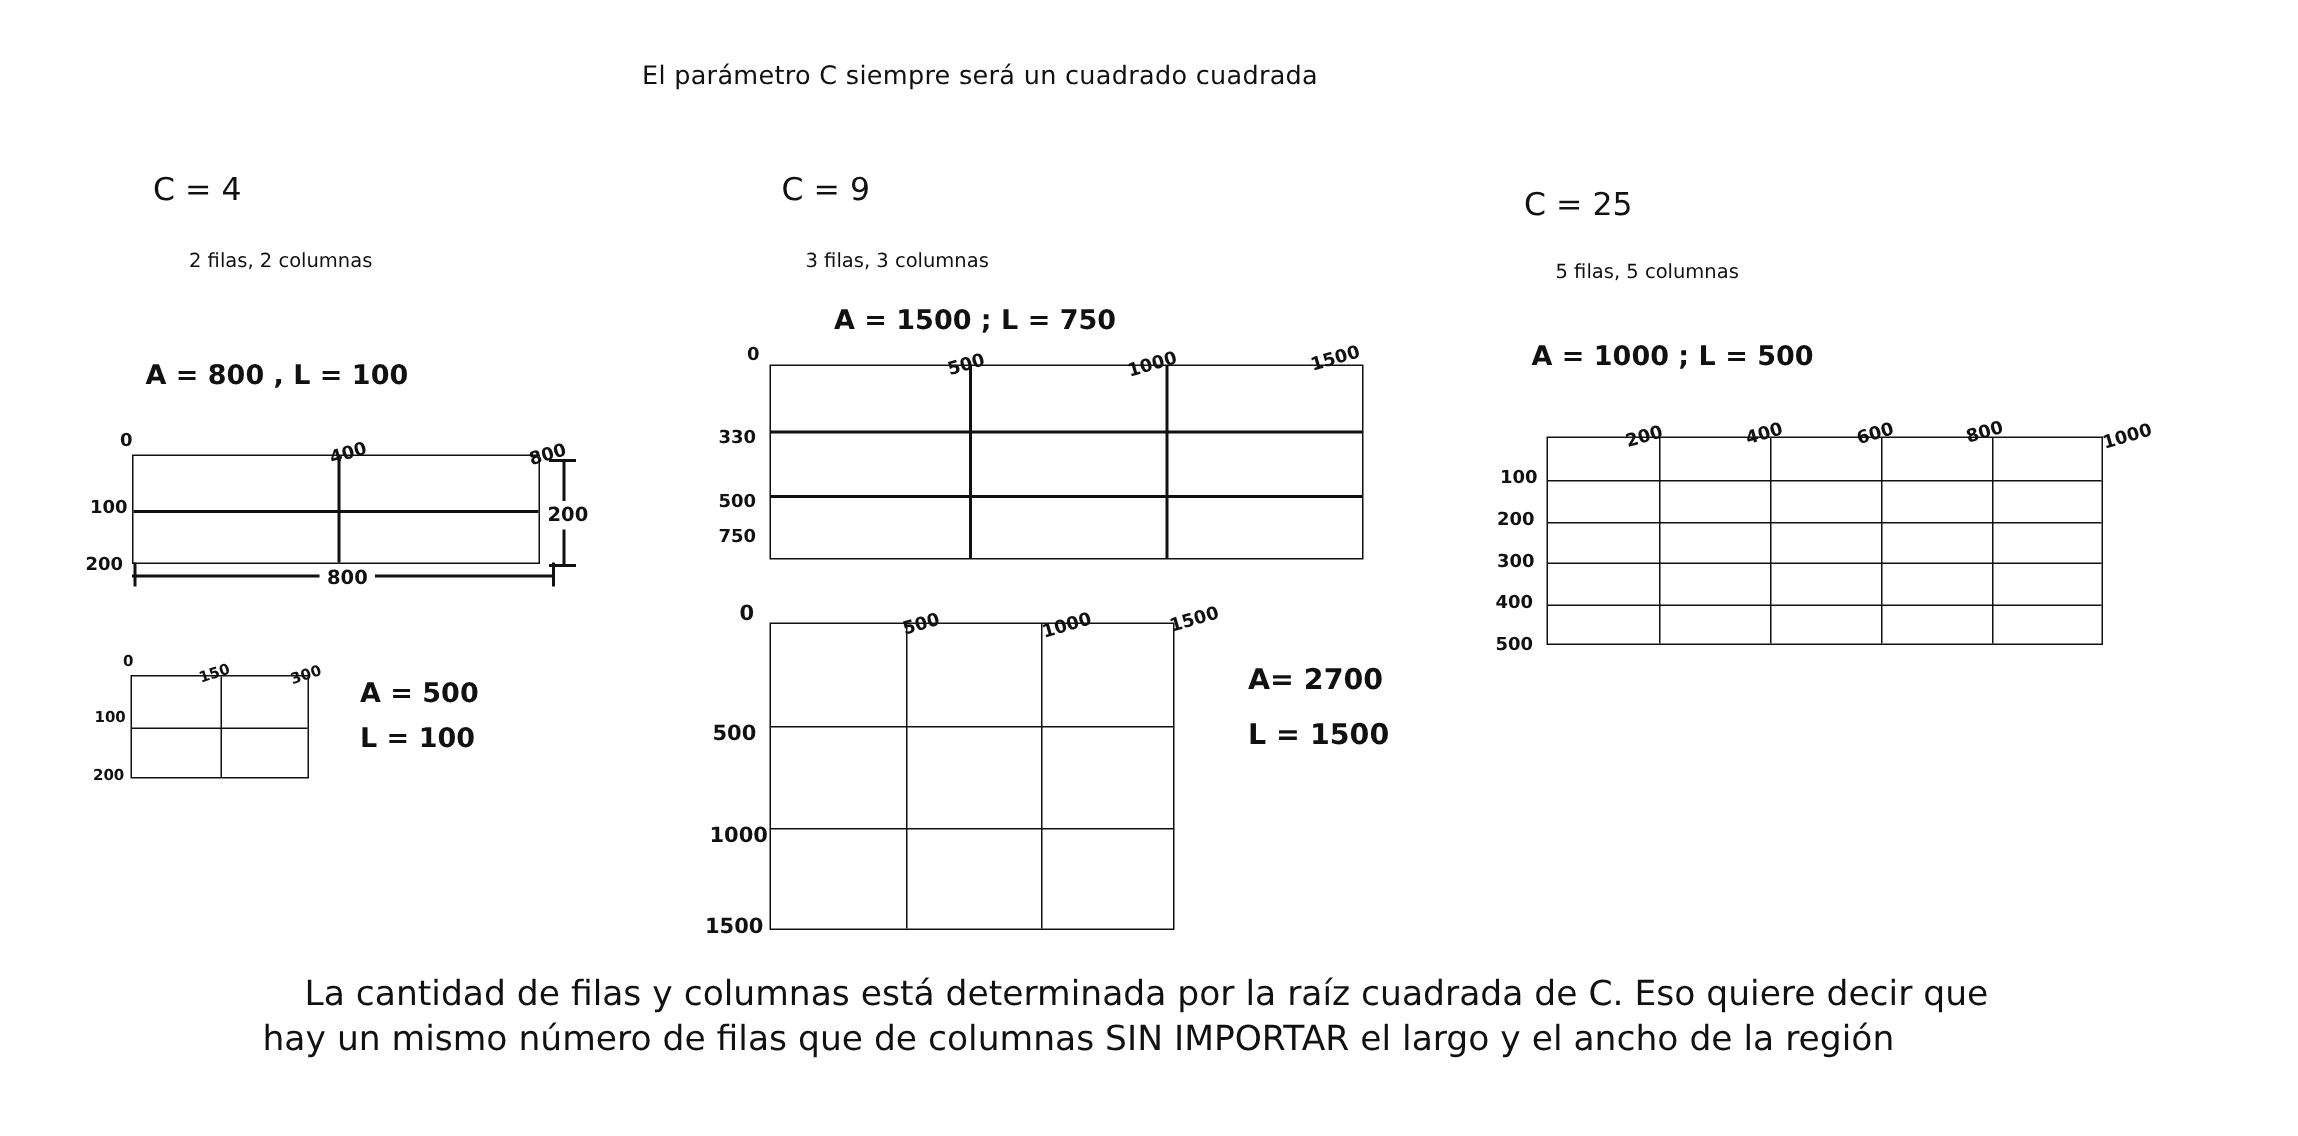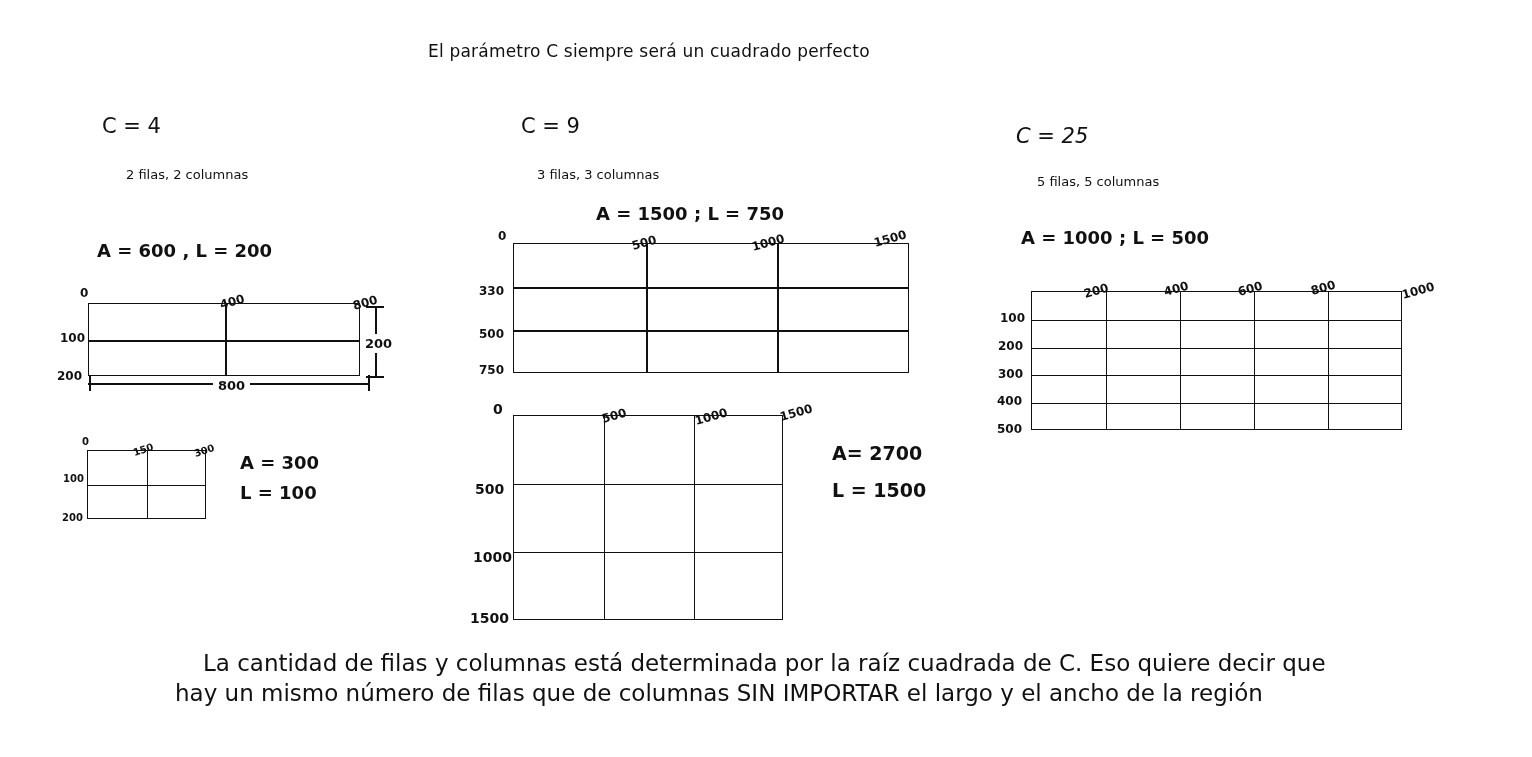--- a/index.html
+++ b/index.html
@@ -92,26 +92,26 @@
     font-size: 10px;
     font-weight: 700;
     white-space: nowrap;
     transform: rotate(-18deg);
     transform-origin: left bottom;
   }
 </style>
 </head>
 <body>
 
-<div class="abs title-text" style="left:428px; top:41px;">El parámetro C siempre será un cuadrado perfecto</div>
+<div class="abs title-text" style="left:428px; top:41px;">El parámetro C siempre será un cuadrado cuadrada</div>
 
 <div class="abs section-head" style="left:102px; top:114px;">C = 4</div>
 <div class="abs section-sub" style="left:126px; top:167px;">2 filas, 2 columnas</div>
 
-<div class="abs formula" style="left:97px; top:240px;">A = 600 ,  L = 200</div>
+<div class="abs formula" style="left:97px; top:240px;">A = 800 ,  L = 100</div>
 
 <div class="grid" style="left:88px; top:303px; width:272px; height:73px;">
   <div class="vline" style="left:136px;"></div>
   <div class="hline" style="top:36px;"></div>
 </div>
 
 <div class="abs tick" style="left:80px; top:286px;">0</div>
 <div class="rot-lbl" style="left:222px; top:298px;">400</div>
 <div class="rot-lbl" style="left:355px; top:299px;">800</div>
 <div class="abs tick" style="left:60px; top:331px;">100</div>
@@ -130,60 +130,60 @@
 <div class="grid thin" style="left:87px; top:450px; width:119px; height:69px;">
   <div class="vline" style="left:59px;"></div>
   <div class="hline" style="top:34px;"></div>
 </div>
 <div class="abs tick-sm" style="left:82px; top:436px;">0</div>
 <div class="rot-lbl-sm" style="left:135px; top:447px;">150</div>
 <div class="rot-lbl-sm" style="left:196px; top:448px;">300</div>
 <div class="abs tick-sm" style="left:63px; top:473px;">100</div>
 <div class="abs tick-sm" style="left:62px; top:512px;">200</div>
 
-<div class="abs formula" style="left:240px; top:452px;">A = 300</div>
+<div class="abs formula" style="left:240px; top:452px;">A = 500</div>
 <div class="abs formula" style="left:240px; top:482px;">L = 100</div>
 
 <div class="abs section-head" style="left:521px; top:114px;">C = 9</div>
 <div class="abs section-sub" style="left:537px; top:167px;">3 filas, 3 columnas</div>
 
-<div class="abs formula" style="left:556px; top:203px;margin-left:40px;">A = 1500 ;  L = 750</div>
+<div class="abs formula" style="left:556px; top:203px;">A = 1500 ;  L = 750</div>
 
 <div class="grid" style="left:513px; top:243px; width:396px; height:130px;">
   <div class="vline" style="left:132px;"></div>
   <div class="vline" style="left:263px;"></div>
   <div class="hline" style="top:43px;"></div>
   <div class="hline" style="top:86px;"></div>
 </div>
 <div class="abs tick" style="left:498px; top:229px;">0</div>
 <div class="rot-lbl" style="left:634px; top:239px;">500</div>
 <div class="rot-lbl" style="left:754px; top:240px;">1000</div>
 <div class="rot-lbl" style="left:876px; top:236px;">1500</div>
 <div class="abs tick" style="left:479px; top:284px;">330</div>
 <div class="abs tick" style="left:479px; top:327px;">500</div>
-<div class="abs tick" style="left:479px; top:363px;">750</div>
+<div class="abs tick" style="left:479px; top:350px;">750</div>
 
 <div class="grid thin" style="left:513px; top:415px; width:270px; height:205px;">
   <div class="vline" style="left:90px;"></div>
   <div class="vline" style="left:180px;"></div>
   <div class="hline" style="top:68px;"></div>
   <div class="hline" style="top:136px;"></div>
 </div>
 <div class="abs tick" style="left:493px; top:401px; font-size:14px;">0</div>
 <div class="rot-lbl" style="left:604px; top:412px;">500</div>
 <div class="rot-lbl" style="left:697px; top:414px;">1000</div>
 <div class="rot-lbl" style="left:782px; top:410px;">1500</div>
 <div class="abs tick" style="left:475px; top:481px; font-size:14px;">500</div>
 <div class="abs tick" style="left:473px; top:549px; font-size:14px;">1000</div>
 <div class="abs tick" style="left:470px; top:610px; font-size:14px;">1500</div>
 
 <div class="abs formula-lg" style="left:832px; top:442px;">A= 2700</div>
 <div class="abs formula-lg" style="left:832px; top:479px;">L = 1500</div>
 
-<div class="abs section-head" style="left:1016px; top:124px;font-style:italic;">C = 25</div>
+<div class="abs section-head" style="left:1016px; top:124px;">C = 25</div>
 <div class="abs section-sub" style="left:1037px; top:174px;">5 filas, 5 columnas</div>
 
 <div class="abs formula" style="left:1021px; top:227px;">A = 1000  ;  L = 500</div>
 
 <div class="grid thin" style="left:1031px; top:291px; width:371px; height:139px;">
   <div class="vline" style="left:74px;"></div>
   <div class="vline" style="left:148px;"></div>
   <div class="vline" style="left:222px;"></div>
   <div class="vline" style="left:296px;"></div>
   <div class="hline" style="top:28px;"></div>

